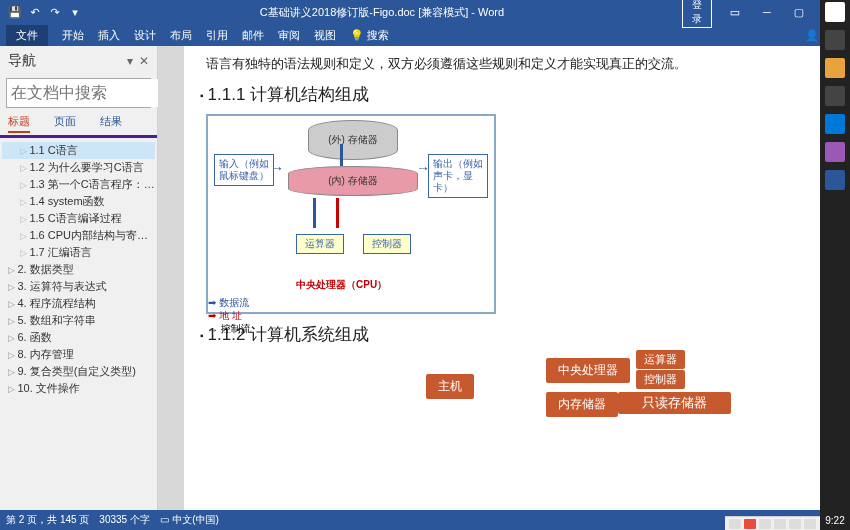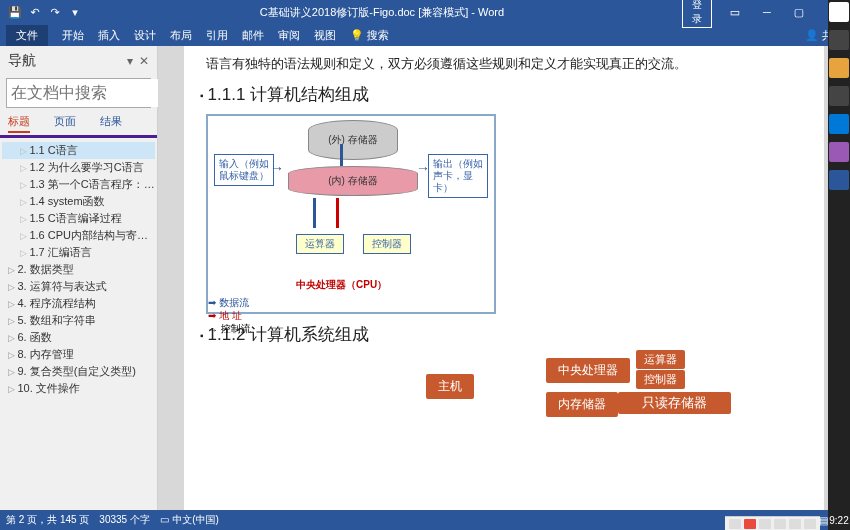--- a/index.html
+++ b/index.html
@@ -54,21 +54,21 @@
 .diagram2 { margin-top: 6px; position: relative; height: 60px; }
 .rbox { position: absolute; background: #c65a2e; color: #fff; padding: 4px 12px; font-size: 12px; border-radius: 2px; }
 .host { left: 190px; top: 20px; margin-left: 30px; }
 .cpu2 { left: 340px; top: 4px; }
 .mem2 { left: 340px; top: 38px; }
 .alu2 { left: 430px; top: -4px; font-size: 11px; padding: 2px 8px; }
 .cu2 { left: 430px; top: 16px; font-size: 11px; padding: 2px 8px; }
 .rom2 { left: 412px; top: 38px; font-size: 13px; padding: 2px 24px; }
 .status { height: 20px; background: #2b579a; color: #fff; display: flex; align-items: center; font-size: 10px; padding: 0 6px; gap: 10px; }
 .status .right { margin-left: auto; display: flex; gap: 6px; align-items: center; }
-.taskbar { position: absolute; right: 0; top: 0; width: 22px; height: 530px; background: #222; display: flex; flex-direction: column; align-items: center; padding-top: 2px; gap: 8px; }
+.taskbar { position: absolute; right: 0; top: 0; width: 30px; height: 530px; background: #222; display: flex; flex-direction: column; align-items: center; padding-top: 2px; gap: 8px; }
 .taskbar .tb { width: 20px; height: 20px; background: #444; border-radius: 2px; }
 .taskbar .clock { color: #fff; font-size: 10px; margin-top: auto; margin-bottom: 4px; }
 .tray { position: absolute; bottom: 0; right: 30px; height: 14px; background: #f0f0f0; display: flex; align-items: center; gap: 3px; padding: 0 4px; font-size: 9px; color: #555; border-top: 1px solid #ccc; }
 .tray span { width: 12px; height: 10px; background: #ddd; border-radius: 1px; }
 .arrow-l { position: absolute; left: 62px; top: 42px; color: #2b579a; font-size: 14px; }
 .arrow-r { position: absolute; right: 64px; top: 42px; color: #2b579a; font-size: 14px; }
 .arrow-up1 { position: absolute; left: 105px; top: 82px; width: 3px; height: 30px; background: #2b579a; }
 .arrow-up2 { position: absolute; left: 128px; top: 82px; width: 3px; height: 30px; background: #c00; }
 .arrow-vert { position: absolute; left: 132px; top: 28px; width: 3px; height: 22px; background: #2b579a; }
 </style>

